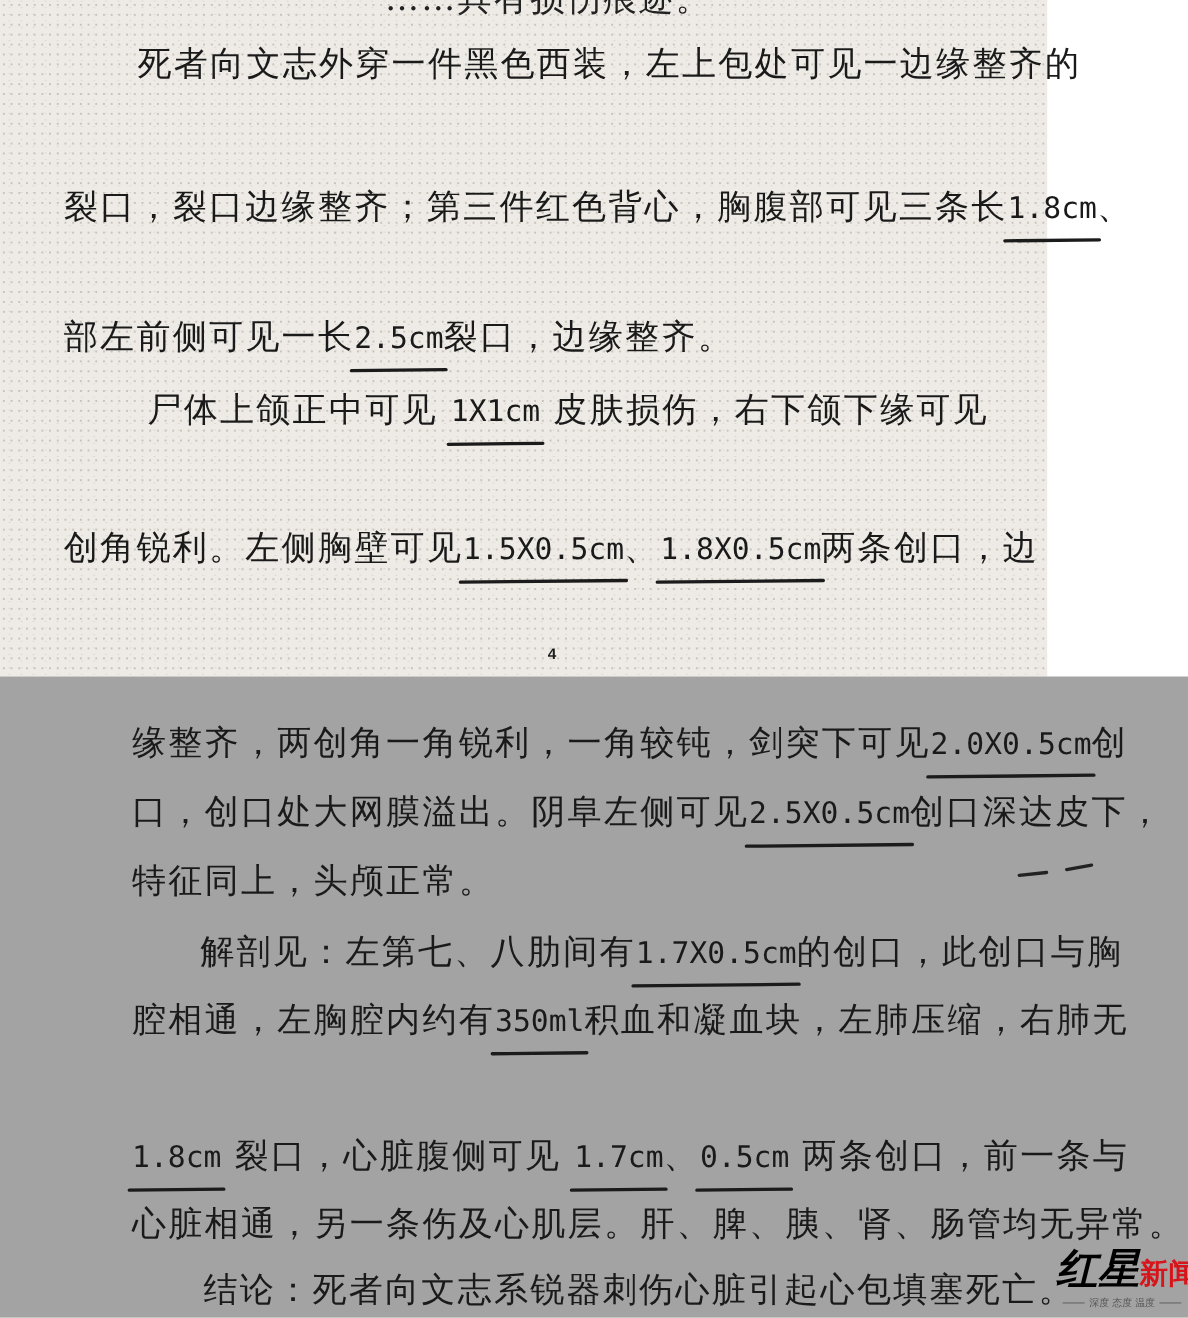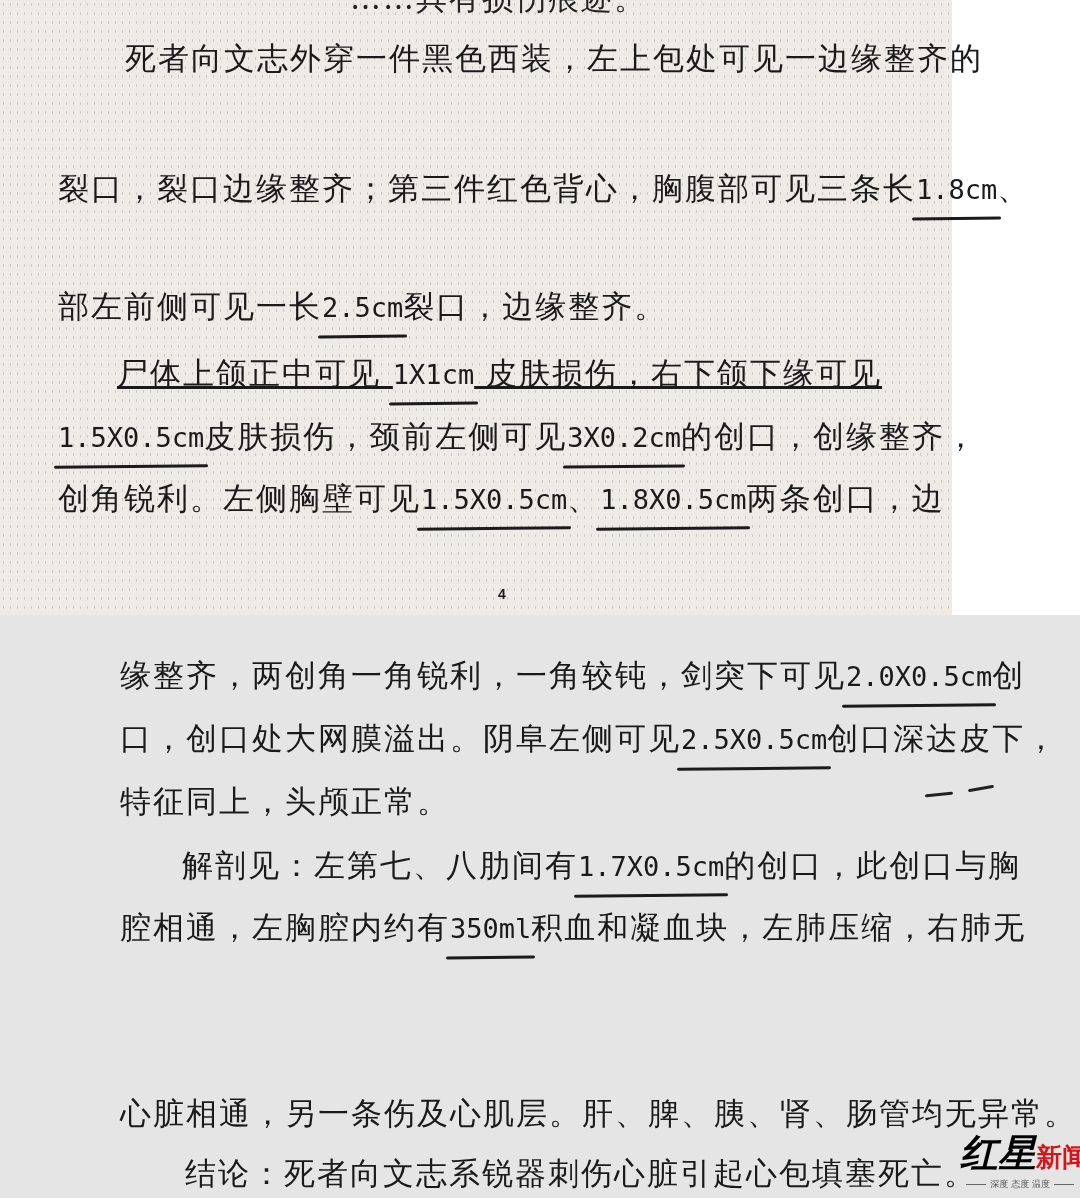--- a/index.html
+++ b/index.html
@@ -13,21 +13,21 @@
     position: absolute; left: 0; top: 0; width: 952px; height: 615px;
     background-color: #eeebe6;
     background-image:
       radial-gradient(#c9c4bb 0.7px, transparent 1px),
       radial-gradient(#d8d3ca 0.6px, transparent 1px);
     background-size: 7px 9px, 11px 6px;
     background-position: 0 0, 3px 4px;
   }
   .page-bottom {
     position: absolute; left: 0; top: 615px; width: 1080px; height: 583px;
-    background: #e5e5e5;
+    background: #a3a3a3;
   }
   .line {
     position: absolute; white-space: nowrap;
     font-size: 31px; letter-spacing: 2px; line-height: 36px;
   }
   .u { position: relative; display: inline-block; }
   .u::after {
     content: ""; position: absolute; left: -4px; right: -4px; bottom: -12px;
     height: 3px; border-radius: 3px; background: #1b1b1b;
     transform: rotate(-0.6deg);
@@ -59,27 +59,24 @@
 
   <div class="line" style="left:58px; top:170px;">
     <span>裂口，裂口边缘整齐；第三件红色背心，胸腹部可见三条长</span><span class="u num">1.8cm</span><span>、</span>
   </div>
 
 
   <div class="line" style="left:58px; top:288px;">
     <span>部左前侧可见一长</span><span class="u num">2.5cm</span><span>裂口，边缘整齐。</span>
   </div>
 
-  <div class="line" style="left:117px; top:355px;text-decoration:underline;">
+  <div class="line" style="left:134px; top:355px;">
     <span>尸体上颌正中可见 </span><span class="u num">1X1cm</span><span> 皮肤损伤，右下颌下缘可见</span>
   </div>
 
-  <div class="line" style="left:58px; top:418px;">
-    <span class="u num">1.5X0.5cm</span><span>皮肤损伤，颈前左侧可见</span><span class="u num">3X0.2cm</span><span>的创口，创缘整齐，</span>
-  </div>
 
   <div class="line" style="left:58px; top:480px;">
     <span>创角锐利。左侧胸壁可见</span><span class="u num">1.5X0.5cm</span><span>、</span><span class="u num">1.8X0.5cm</span><span>两条创口，边</span>
   </div>
 
   <div class="page-number">4</div>
 </div>
 
 <div class="page-bottom">
   <div class="line" style="left:120px; top:42px;">
@@ -98,20 +95,23 @@
 
   <div class="line" style="left:182px; top:232px;">
     <span>解剖见：左第七、八肋间有</span><span class="u num">1.7X0.5cm</span><span>的创口，此创口与胸</span>
   </div>
 
   <div class="line" style="left:120px; top:294px;">
     <span>腔相通，左胸腔内约有</span><span class="u num">350ml</span><span>积血和凝血块，左肺压缩，右肺无</span>
   </div>
 
 
+  <div class="line" style="left:120px; top:418px;">
+    <span class="u num">1.8cm</span><span> 裂口，心脏腹侧可见 </span><span class="u num">1.7cm</span><span>、</span><span class="u num">0.5cm</span><span> 两条创口，前一条与</span>
+  </div>
 
   <div class="line" style="left:185px; top:540px;">
     <span>结论：死者向文志系锐器刺伤心脏引起心包填塞死亡。</span>
   </div>
 
   <div class="line" style="left:120px; top:480px;">
     <span>心脏相通，另一条伤及心肌层。肝、脾、胰、肾、肠管均无异常。</span>
   </div>
 </div>
 

